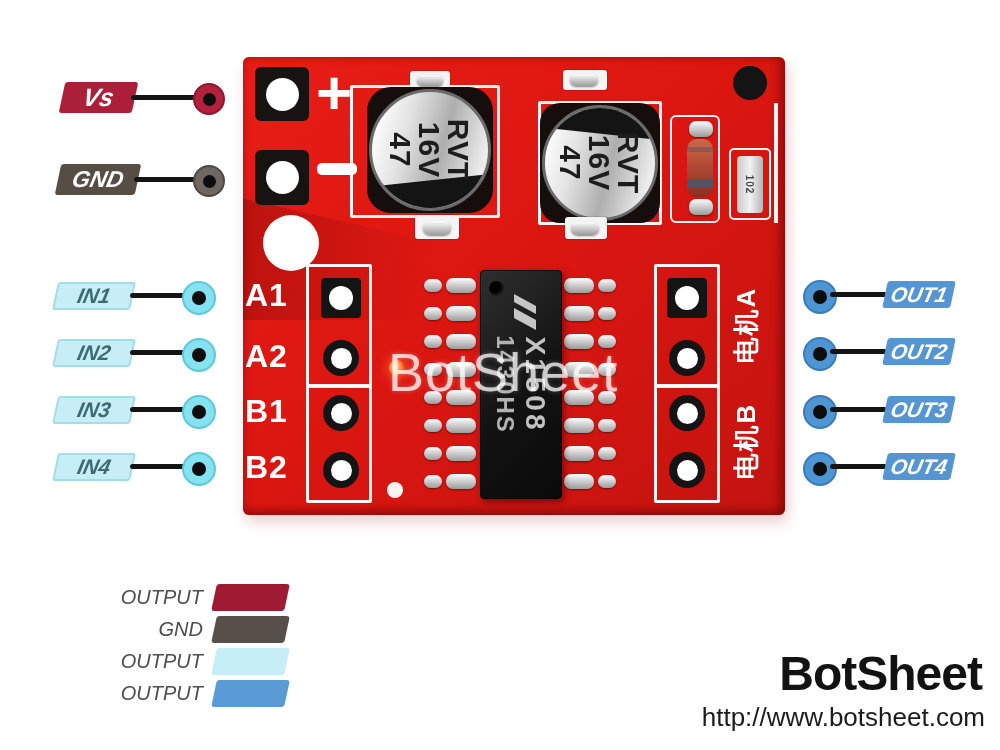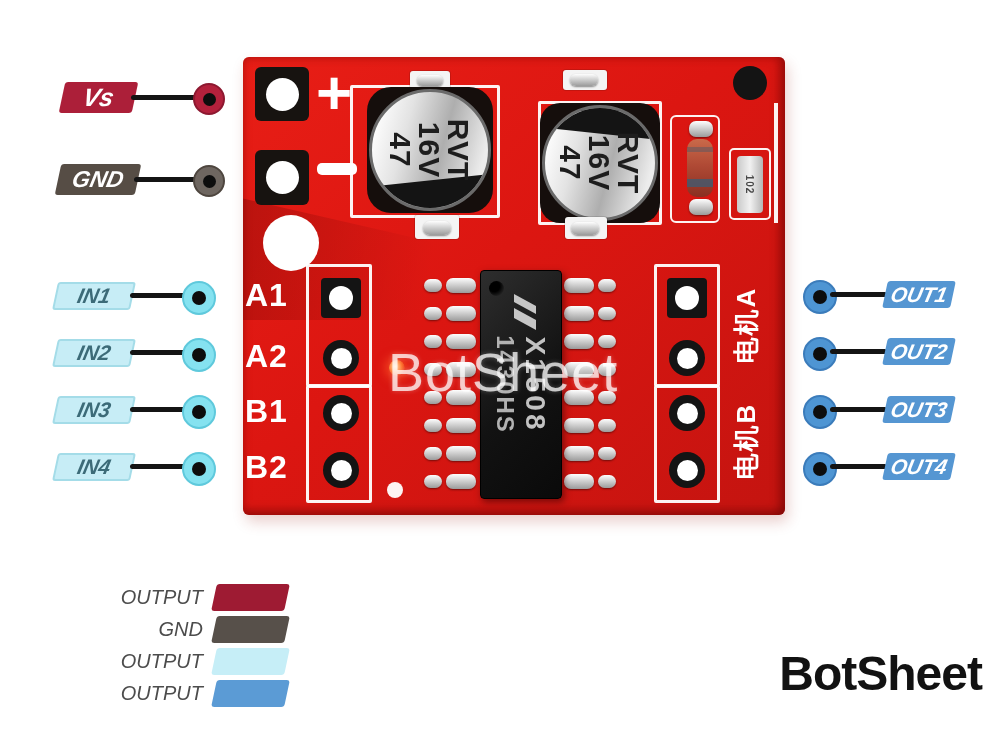--- a/index.html
+++ b/index.html
@@ -336,14 +336,15 @@
   <div class="legend-label" style="left:108px;top:616px;">GND</div>
   <div class="swatch gnd" style="left:214px;top:616px;"></div>
 
   <div class="legend-label" style="left:108px;top:648px;">OUTPUT</div>
   <div class="swatch input" style="left:214px;top:648px;"></div>
 
   <div class="legend-label" style="left:108px;top:680px;">OUTPUT</div>
   <div class="swatch output" style="left:214px;top:680px;"></div>
 
   <div class="brand-name">BotSheet</div>
+  <div class="brand-url">http://www.botsheet.com</div>
 
 </div>
 
 </body></html>

